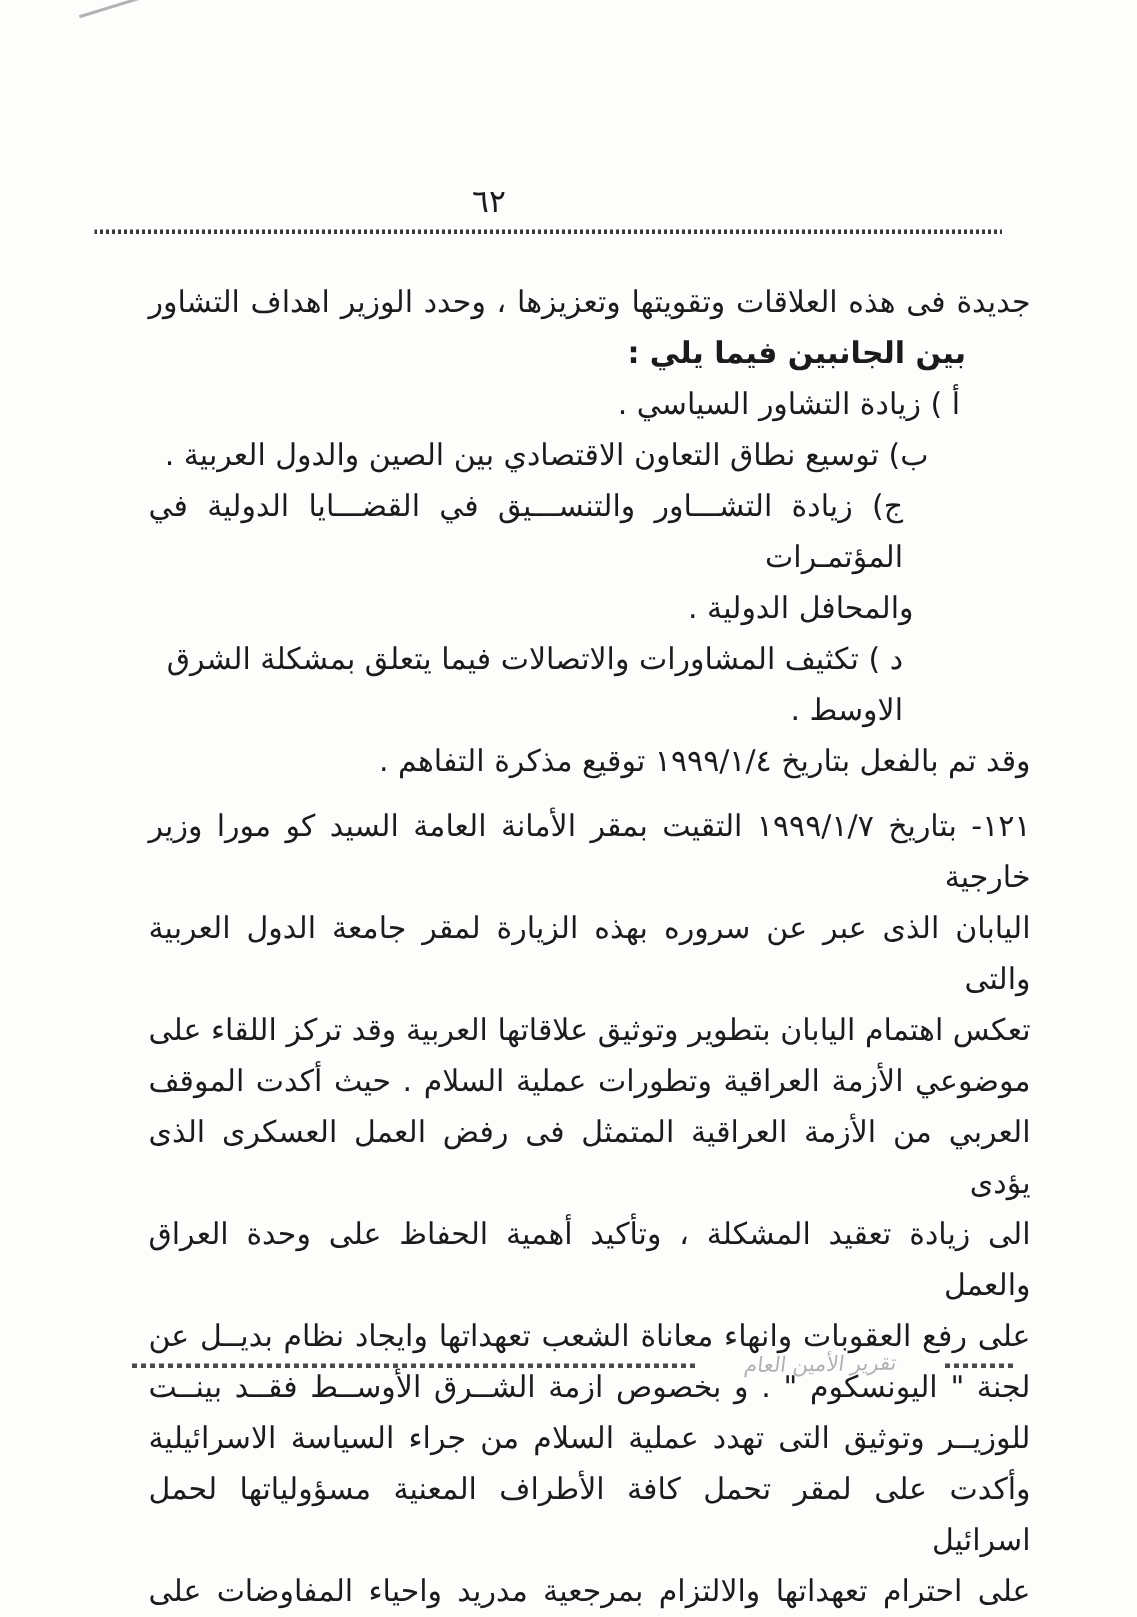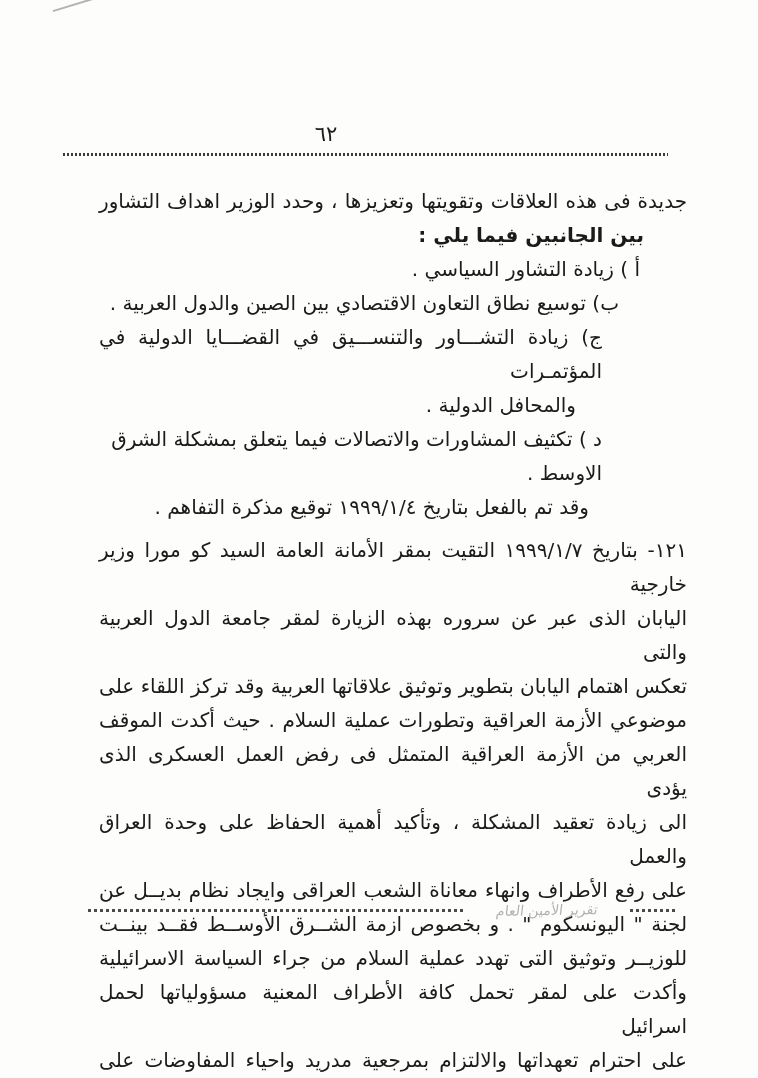--- a/index.html
+++ b/index.html
@@ -54,30 +54,30 @@
   <div class="page-number">٦٢</div>
 
   <div class="top-rule"></div>
 
   <main class="doc-body">
     <div class="ln just">جديدة فى هذه العلاقات وتقويتها وتعزيزها ، وحدد الوزير اهداف التشاور</div>
     <div class="ln" style="margin-right:43px;font-weight:bold;">بين الجانبين فيما يلي :</div>
     <div class="ln" style="margin-right:47px;">أ ) زيادة التشاور السياسي .</div>
     <div class="ln" style="margin-right:68px;">ب) توسيع نطاق التعاون الاقتصادي بين الصين والدول العربية .</div>
     <div class="ln just" style="margin-right:85px;">ج) زيادة التشـــاور والتنســـيق في القضـــايا الدولية في المؤتمـرات</div>
-    <div class="ln" style="margin-right:111px;">والمحافل الدولية .</div>
+    <div class="ln" style="margin-right:78px;">والمحافل الدولية .</div>
     <div class="ln" style="margin-right:85px;">د ) تكثيف المشاورات والاتصالات فيما يتعلق بمشكلة الشرق الاوسط .</div>
-    <div class="ln" style="margin-right:98px;">وقد تم بالفعل بتاريخ ١٩٩٩/١/٤ توقيع مذكرة التفاهم .</div>
+    <div class="ln" style="">وقد تم بالفعل بتاريخ ١٩٩٩/١/٤ توقيع مذكرة التفاهم .</div>
     <div class="ln just gap-top">١٢١- بتاريخ ١٩٩٩/١/٧ التقيت بمقر الأمانة العامة السيد كو مورا وزير خارجية</div>
     <div class="ln just">اليابان الذى عبر عن سروره بهذه الزيارة لمقر جامعة الدول العربية والتى</div>
     <div class="ln just">تعكس اهتمام اليابان بتطوير وتوثيق علاقاتها العربية وقد تركز اللقاء على</div>
     <div class="ln just">موضوعي الأزمة العراقية وتطورات عملية السلام . حيث أكدت الموقف</div>
     <div class="ln just">العربي من الأزمة العراقية المتمثل فى رفض العمل العسكرى الذى يؤدى</div>
     <div class="ln just">الى زيادة تعقيد المشكلة ، وتأكيد أهمية الحفاظ على وحدة العراق والعمل</div>
-    <div class="ln just">على رفع الأطراف وانهاء معاناة الشعب العراقى وايجاد نظام بديــل عن</div>
+    <div class="ln just">على رفع العقوبات وانهاء معاناة الشعب تعهداتها وايجاد نظام بديــل عن</div>
     <div class="ln just">لجنة " اليونسكوم " . و بخصوص ازمة الشــرق الأوســط فقــد بينــت</div>
     <div class="ln just">للوزيــر وتوثيق التى تهدد عملية السلام من جراء السياسة الاسرائيلية</div>
     <div class="ln just">وأكدت على لمقر تحمل كافة الأطراف المعنية مسؤولياتها لحمل اسرائيل</div>
     <div class="ln just">على احترام تعهداتها والالتزام بمرجعية مدريد واحياء المفاوضات على كافة</div>
     <div class="ln">المسارات .</div>
   </main>
 
   <div class="footer">
     <div class="f-rule f-long"></div>
     <div class="f-label">تقرير الأمين العام</div>

